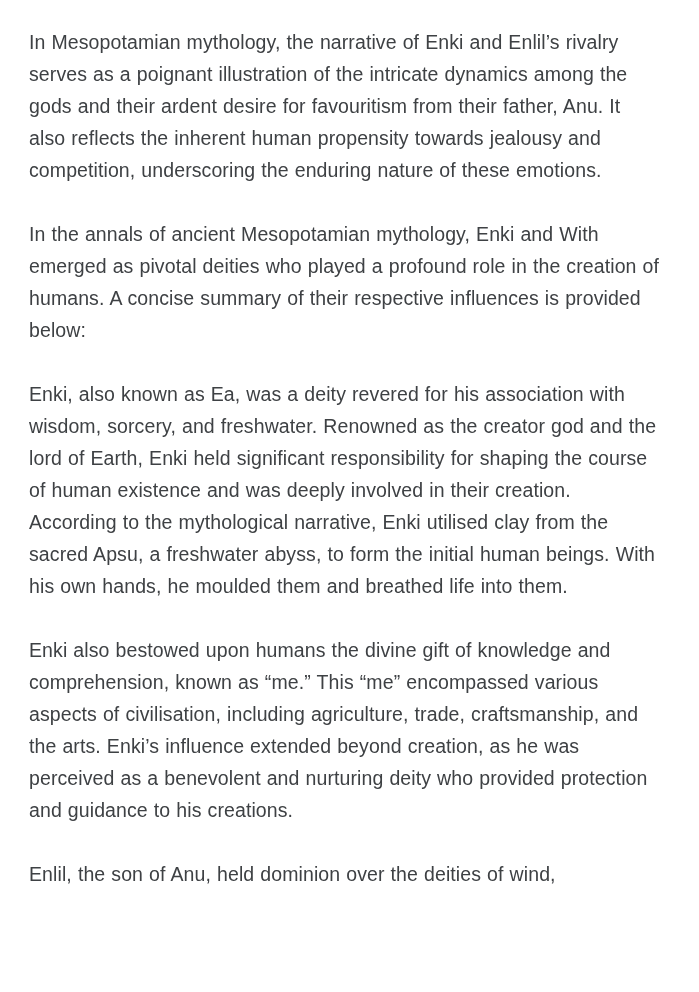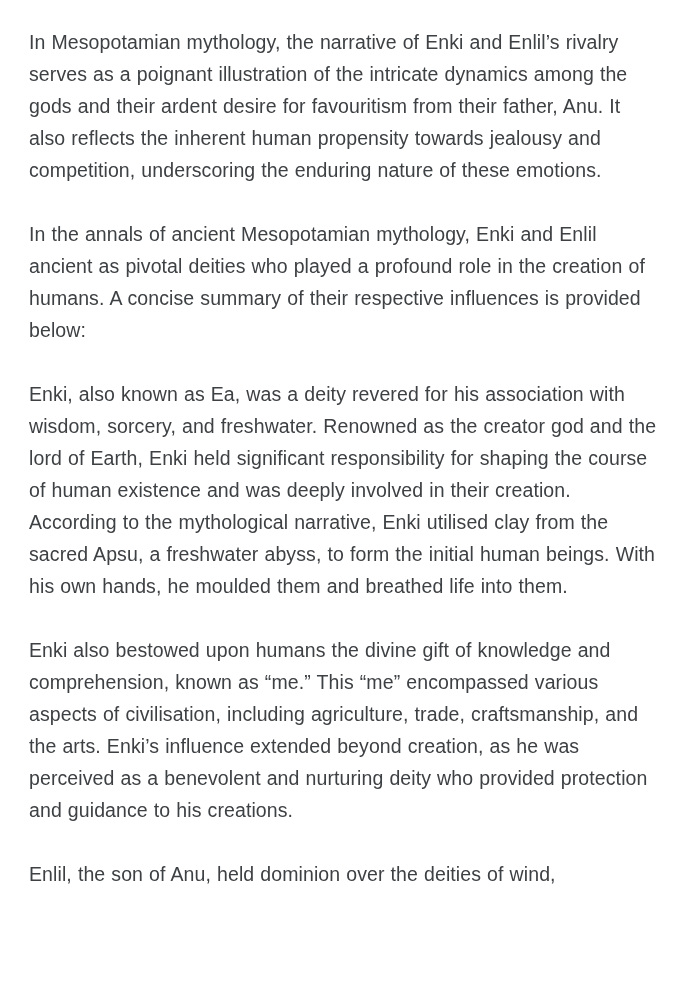--- a/index.html
+++ b/index.html
@@ -32,18 +32,18 @@
   .doc-text p:last-child {
     margin-bottom: 0;
   }
 </style>
 </head>
 <body>
 
 <div class="page">
   <div class="doc-text">
     <p>In Mesopotamian mythology, the narrative of Enki and Enlil’s rivalry serves as a poignant illustration of the intricate dynamics among the gods and their ardent desire for favouritism from their father, Anu. It also reflects the inherent human propensity towards jealousy and competition, underscoring the enduring nature of these emotions.</p>
-    <p>In the annals of ancient Mesopotamian mythology, Enki and Enlil ancient as pivotal deities who played a profound role in the creation of humans. A concise summary of their respective influences is provided below:</p>
+    <p>In the annals of ancient Mesopotamian mythology, Enki and With emerged as pivotal deities who played a profound role in the creation of humans. A concise summary of their respective influences is provided below:</p>
     <p>Enki, also known as Ea, was a deity revered for his association with wisdom, sorcery, and freshwater. Renowned as the creator god and the lord of Earth, Enki held significant responsibility for shaping the course of human existence and was deeply involved in their creation. According to the mythological narrative, Enki utilised clay from the sacred Apsu, a freshwater abyss, to form the initial human beings. With his own hands, he moulded them and breathed life into them.</p>
     <p>Enki also bestowed upon humans the divine gift of knowledge and comprehension, known as “me.” This “me” encompassed various aspects of civilisation, including agriculture, trade, craftsmanship, and the arts. Enki’s influence extended beyond creation, as he was perceived as a benevolent and nurturing deity who provided protection and guidance to his creations.</p>
     <p>Enlil, the son of Anu, held dominion over the deities of wind,</p>
   </div>
 </div>
 
 </body></html>

